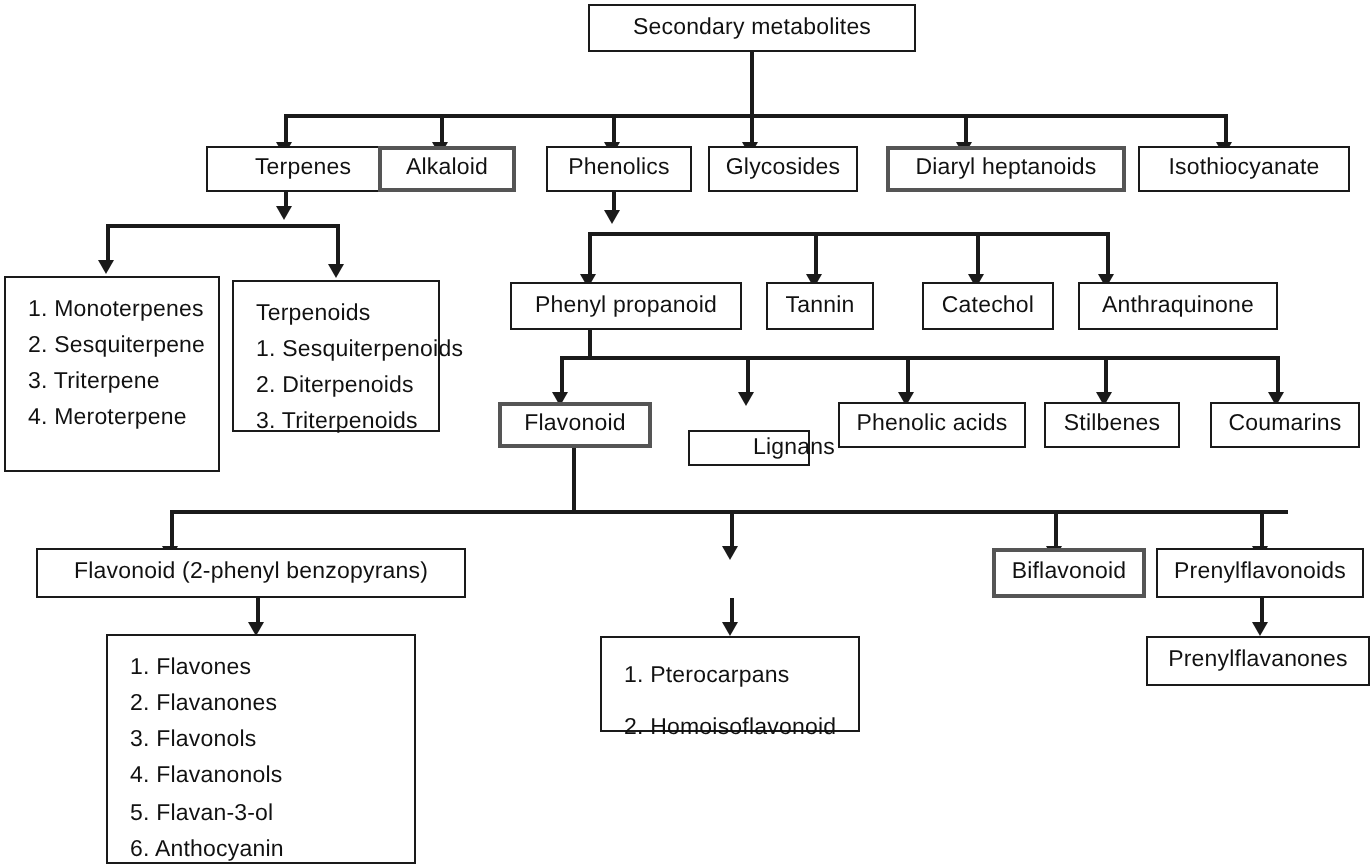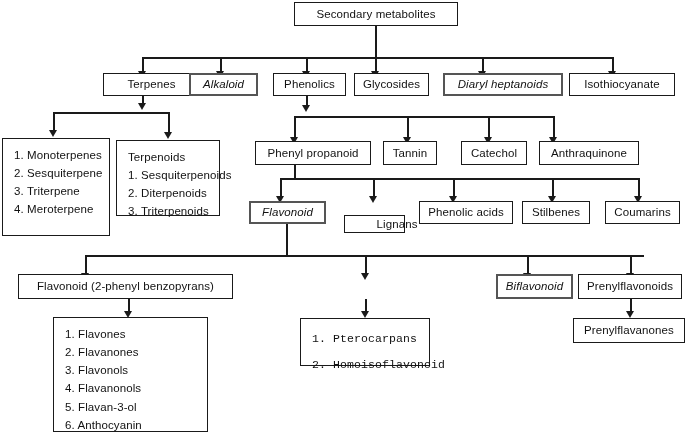--- a/index.html
+++ b/index.html
@@ -23,29 +23,29 @@
     color: #111111;
     display: flex;
     align-items: center;
     justify-content: center;
     text-align: center;
     font-size: 11.5px;
     line-height: 1.25;
     letter-spacing: 0.1px;
     z-index: 3;
   }
-  .node.thick { border-width: 2px; border-color: #555555; font-style: italic; }
+  .node.thick { border-width: 2px; border-color: #555555; }
   .node.listbox {
     display: block;
     text-align: left;
     padding: 7px 9px 22px 11px;
     font-size: 11.5px;
   }
   .node.listbox .lrow { white-space: nowrap; line-height: 1.58; }
-  .node.listbox.spaced .lrow { line-height: 2.25; font-family: Liberation Mono, monospace; }
+  .node.listbox.spaced .lrow { line-height: 2.25; }
   .node.listbox .hdr { white-space: nowrap; line-height: 1.58; }
 
   
   .vline {
     position: absolute;
     width: 1.5px;
     background: #1a1a1a;
     z-index: 1;
   }
   .hline {

